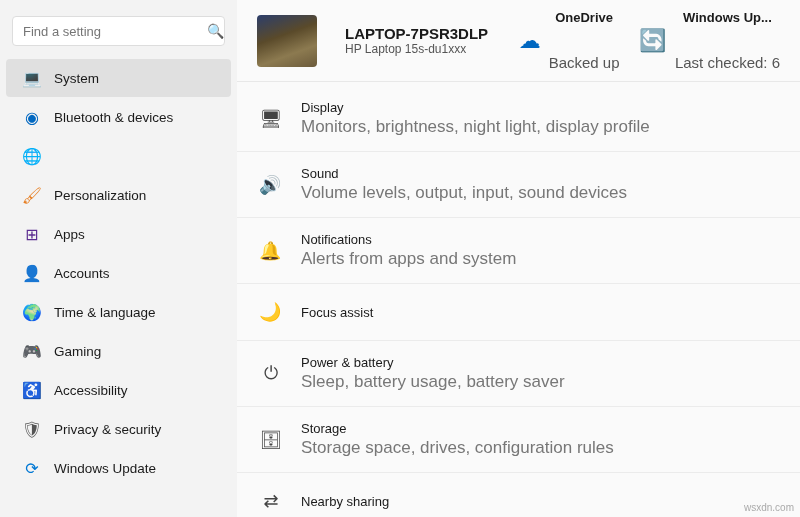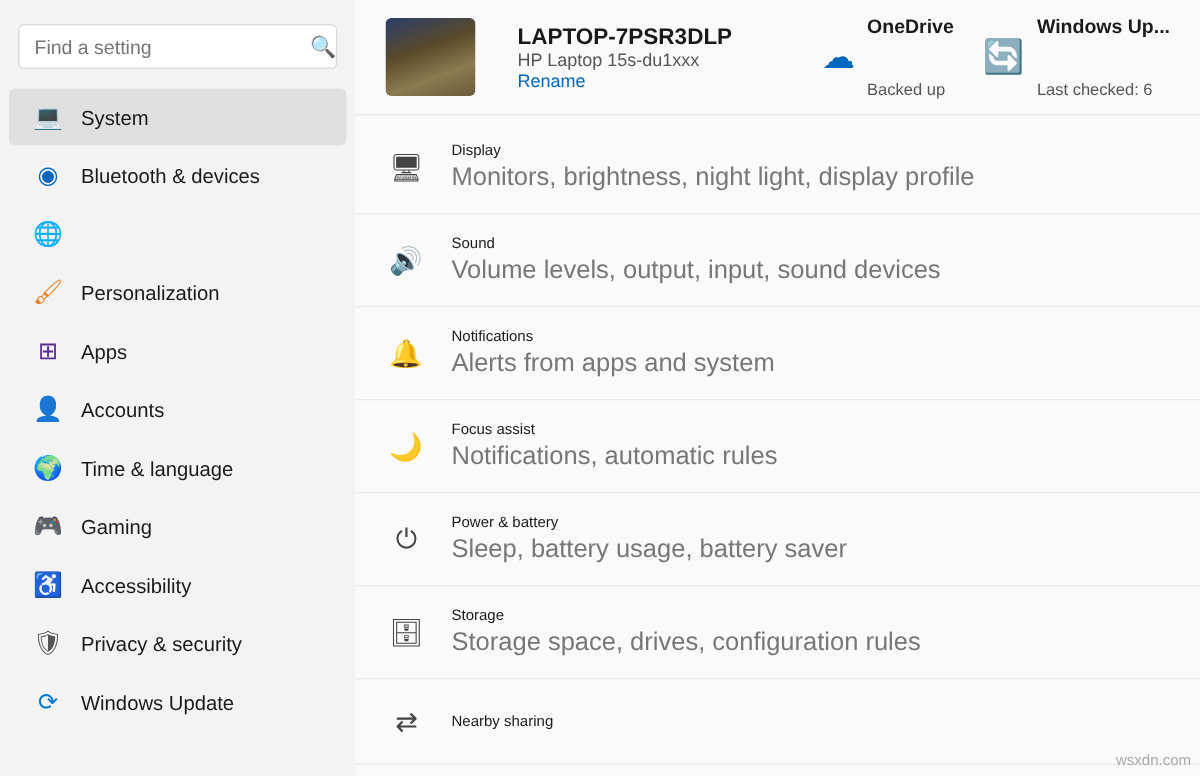--- a/index.html
+++ b/index.html
@@ -162,21 +162,21 @@
 
     .widget-title {
       font-weight: 600;
       font-size: 13px;
       color: #1a1a1a;
       text-align: center;
     }
 
     .widget-status {
       color: #555;
-      font-size: 11px;
+      font-size: 15px;
       margin-top: 29px;
     }
 
     
     .settings-list {
       padding: 4px 0;
     }
 
     .settings-item {
       display: flex;
@@ -193,21 +193,21 @@
       height: 28px;
       display: flex;
       align-items: center;
       justify-content: center;
       font-size: 18px;
       color: #444;
       flex-shrink: 0;
     }
 
     .settings-item-text .title {
-      font-size: 10px;
+      font-size: 13px;
       font-weight: 500;
       color: #1a1a1a;
     }
 
     .settings-item-text .subtitle {
       font-size: 17px;
       color: #777;
       margin-top: 2px;
     }
 
@@ -291,21 +291,20 @@
 
 <div class="main">
 
   <div class="device-header">
     <div class="device-image">
       <div class="device-image-inner"></div>
     </div>
     <div class="device-info">
       <div class="device-name">LAPTOP-7PSR3DLP</div>
       <div class="device-model">HP Laptop 15s-du1xxx</div>
-      <div class="device-rename">Rename</div>
     </div>
     <div class="header-widgets">
       <div class="widget">
         <span class="widget-icon onedrive">☁</span>
         <div class="widget-text">
           <div class="widget-title">OneDrive</div>
           <div class="widget-status">Backed up</div>
         </div>
       </div>
       <div class="widget">
@@ -337,21 +336,20 @@
         <div class="settings-item-icon">🔔</div>
         <div class="settings-item-text">
           <div class="title">Notifications</div>
           <div class="subtitle">Alerts from apps and system</div>
         </div>
       </div>
       <div class="settings-item">
         <div class="settings-item-icon">🌙</div>
         <div class="settings-item-text">
           <div class="title">Focus assist</div>
-          <div class="subtitle">Notifications, automatic rules</div>
         </div>
       </div>
       <div class="settings-item">
         <div class="settings-item-icon">⏻</div>
         <div class="settings-item-text">
           <div class="title">Power &amp; battery</div>
           <div class="subtitle">Sleep, battery usage, battery saver</div>
         </div>
       </div>
       <div class="settings-item">

